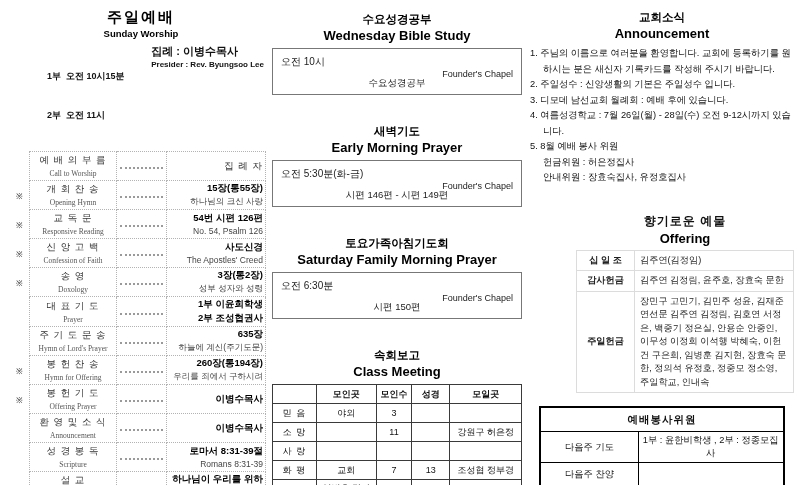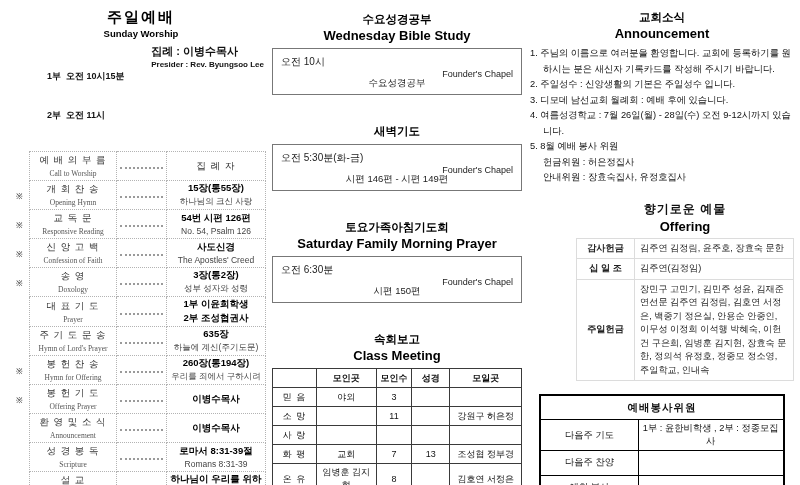--- a/index.html
+++ b/index.html
@@ -22,21 +22,21 @@
   .ws-mark { width:13px; display:flex; align-items:center; font-size:8px; color:#222; }
   .ws-cell { border-right:1px dotted #b3b3b3; border-bottom:1px dotted #b3b3b3; }
   .ws-row:first-child .ws-cell { border-top:1px dotted #b3b3b3; }
   .ws-cell-title { width:88px; border-left:1px dotted #b3b3b3; display:flex; flex-direction:column;
                    justify-content:center; text-align:center; padding:2px 0; }
   .ws-ko { font-size:9.5px; color:#333; letter-spacing:1px; }
   .ws-en { font-size:7.5px; color:#555; font-family:"Liberation Serif", serif; margin-top:2px; }
   .ws-cell-leader { width:50px; position:relative; }
   .ws-leader-dots { position:absolute; left:3px; right:3px; top:55%; border-top:2px dotted #9a9a9a; }
   .ws-cell-content { flex:1; display:flex; flex-direction:column; justify-content:center;
-                     text-align:center; padding:1px 2px; }
+                     text-align:right; padding:1px 2px; }
   .ws-l1 { font-size:9.5px; font-weight:bold; color:#000; }
   .ws-l2 { font-size:8.5px; color:#444; margin-top:1px; }
   .ws-l2:empty { display:none; }
   .row-plain .ws-l1 { font-weight:normal; color:#333; letter-spacing:1px; }
   .row-bold2 .ws-l2 { font-weight:bold; color:#000; font-size:9.5px; }
 
   
   .col-mid { position:absolute; left:272px; top:12px; width:250px; }
   .mid-section { margin-bottom:29px; }
   .ttl-mid { font-size:11.5px; font-weight:bold; text-align:center; color:#000; }
@@ -55,21 +55,21 @@
   .cm-col2 { width:36px; }
   .cm-col3 { width:38px; }
   .cm-col4 { width:72px; }
 
   
   .col-right { position:absolute; left:530px; top:10px; width:264px; }
   .ann-list { margin-top:5px; font-size:9.3px; line-height:15.5px; color:#111; }
   .ann-item { padding-left:13px; text-indent:-13px; }
   .ann-sub  { padding-left:13px; }
 
-  .offering-sec { margin-top:15px;padding-left:46px; }
+  .offering-sec { margin-top:27px;padding-left:46px; }
   .ttl-off { font-size:12px; font-weight:bold; text-align:center; letter-spacing:1px; }
   .off-table { border-collapse:collapse; width:100%; margin-top:4px; }
   .off-table td { border:1px solid #dcdcdc; font-size:9.2px; padding:3px 5px; vertical-align:middle;
                   line-height:13.5px; color:#222; }
   .off-label { width:58px; font-weight:bold; text-align:center; white-space:nowrap; }
 
   .committee { border-collapse:collapse; border:2px solid #000; width:93%; margin:13px auto 0; }
   .committee th, .committee td { border:1px solid #000; font-size:9.3px; text-align:center;
                                  color:#111; height:24.5px; padding:2px 4px; }
   .committee th { font-size:10.5px; font-weight:bold; letter-spacing:1px; }
@@ -272,20 +272,21 @@
       <div class="ttl-mid-sub">Wednesday Bible Study</div>
       <div class="mid-box">
         <span class="box-time">오전 10시</span>
         <span class="box-place">Founder's Chapel</span>
         <div class="box-content">수요성경공부</div>
       </div>
     </div>
 
     <div class="mid-section">
       <div class="ttl-mid">새벽기도</div>
+      <div class="ttl-mid-sub">Early Morning Prayer</div>
       <div class="mid-box">
         <span class="box-time">오전 5:30분(화-금)</span>
         <span class="box-place">Founder's Chapel</span>
         <div class="box-content">시편 146편 - 시편 149편</div>
       </div>
     </div>
 
     <div class="mid-section">
       <div class="ttl-mid">토요가족아침기도회</div>
       <div class="ttl-mid-sub">Saturday Family Morning Prayer</div>
@@ -364,26 +365,26 @@
         <div class="ann-sub">안내위원 : 장효숙집사, 유정호집사</div>
       </div>
     </div>
 
     <div class="offering-sec">
       <div class="ttl-off">향기로운 예물</div>
       <div class="ttl-mid-sub">Offering</div>
       <table class="off-table">
         <tbody>
             <tr>
+          <td class="off-label">십 일 조</td>
+          <td>김주연(김정임)</td>
+        </tr>
+        <tr>
           <td class="off-label">감사헌금</td>
           <td>김주연 김정림, 윤주호, 장효숙 문한</td>
-        </tr>
-        <tr>
-          <td class="off-label">십 일 조</td>
-          <td>김주연(김정임)</td>
         </tr>
         <tr>
           <td class="off-label">주일헌금</td>
           <td>장민구 고민기, 김민주 성윤, 김재준 연선문 김주연 김정림, 김호연 서정은, 백중기 정은실, 안용순 안중인, 이무성 이정희 이석행 박혜숙, 이헌건 구은희, 임병훈 김지현, 장효숙 문한, 정의석 유정호, 정중모 정소영, 주일학교, 인내속</td>
         </tr>
       </tbody>
         </table>
     </div>
 
     <table class="committee">

